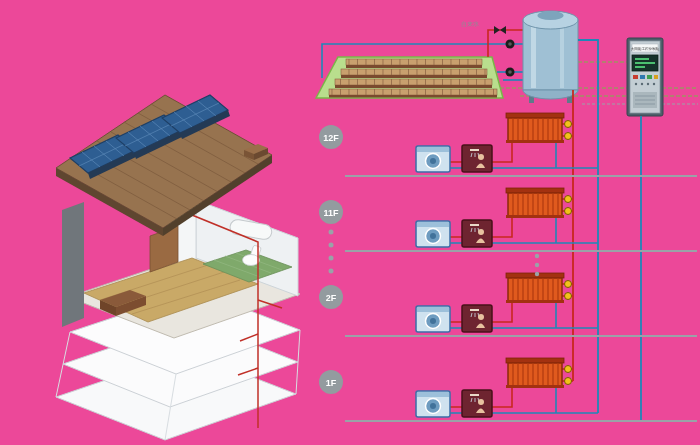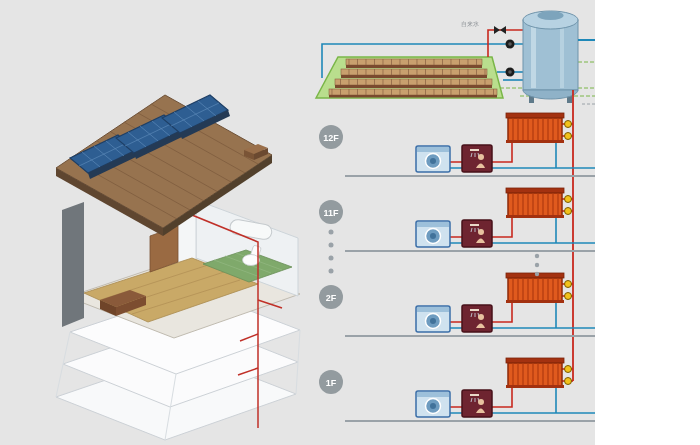--- a/index.html
+++ b/index.html
@@ -1,19 +1,19 @@
 <!DOCTYPE html>
 <html><head>
 <meta charset="utf-8">
 <style>
   html,body{margin:0;padding:0;background:#ffffff;}
   .canvas{
     position:relative;
-    width:595px;height:445px;
-    background:#e5e5e5;
+    width:700px;height:445px;
+    background:#ec4899;
     overflow:hidden;
     font-family:"Liberation Sans",sans-serif;
     text-align:center;
   }
   svg{position:absolute;left:0;top:0;}
   .badge-text{
     font-family:"Liberation Sans",sans-serif;
     font-weight:bold;
     font-size:9px;
     fill:#ffffff;

